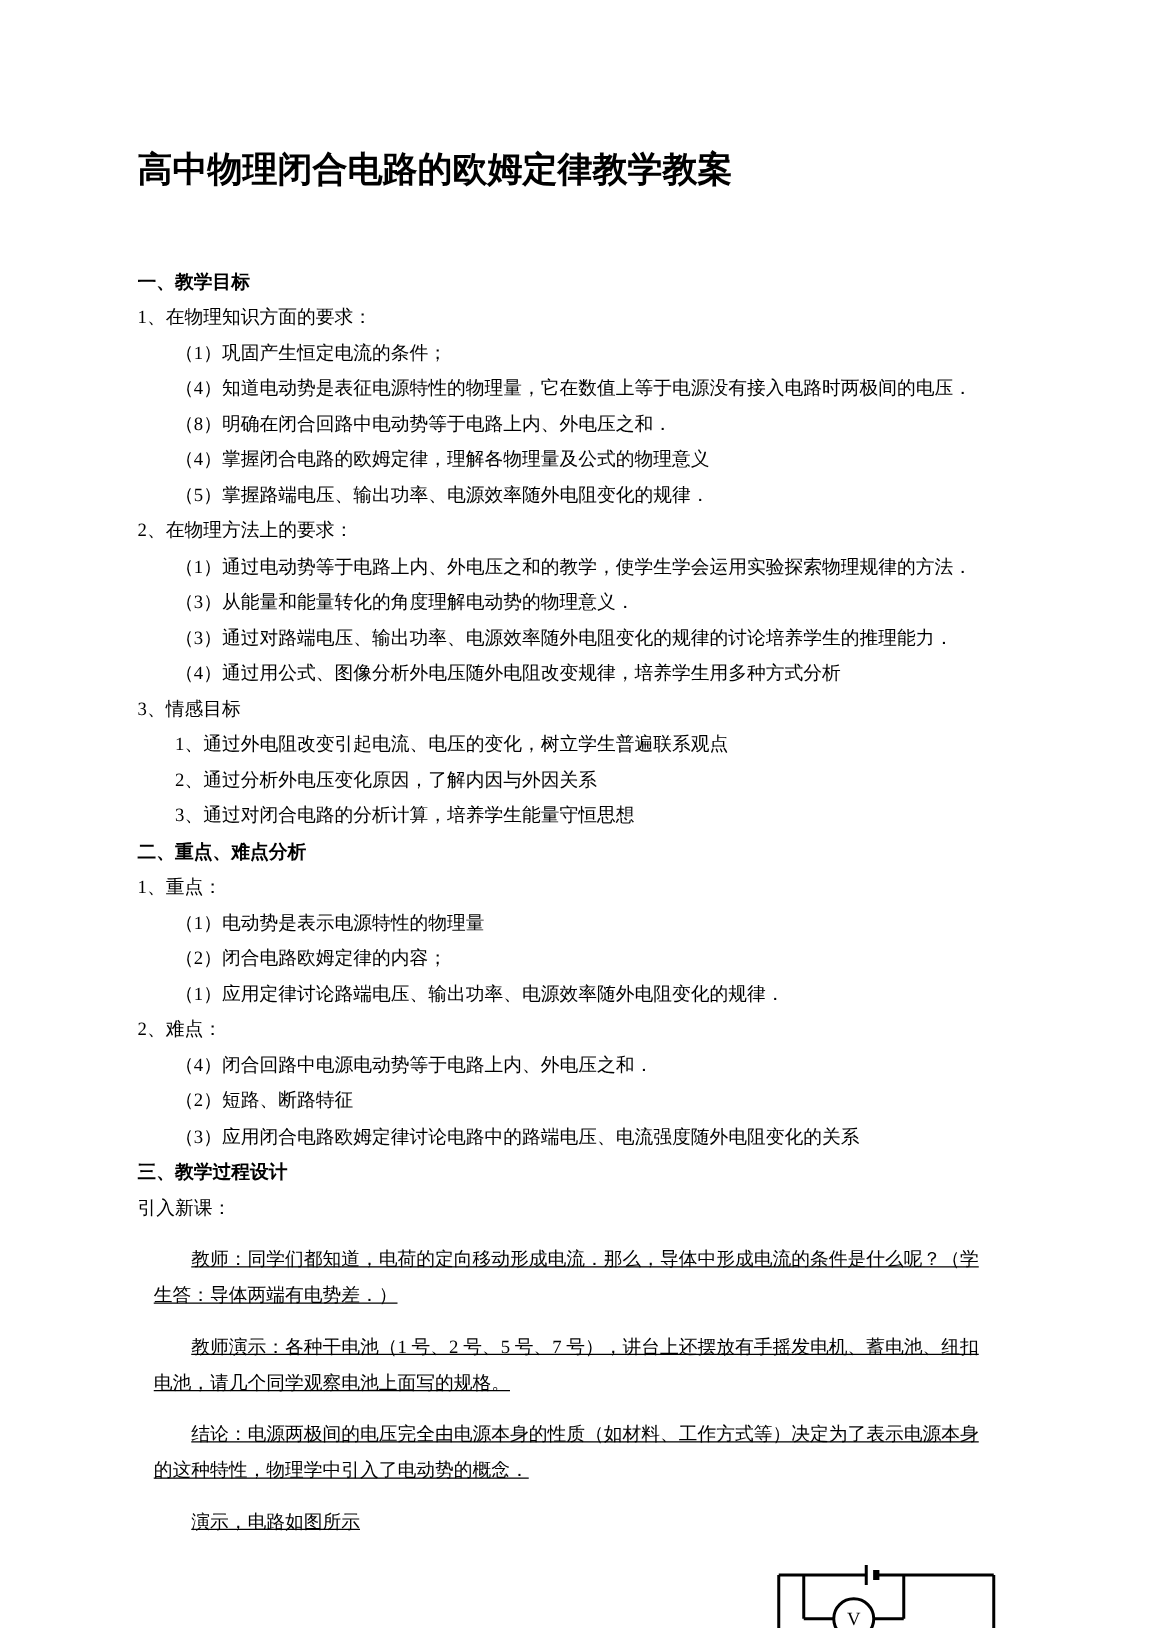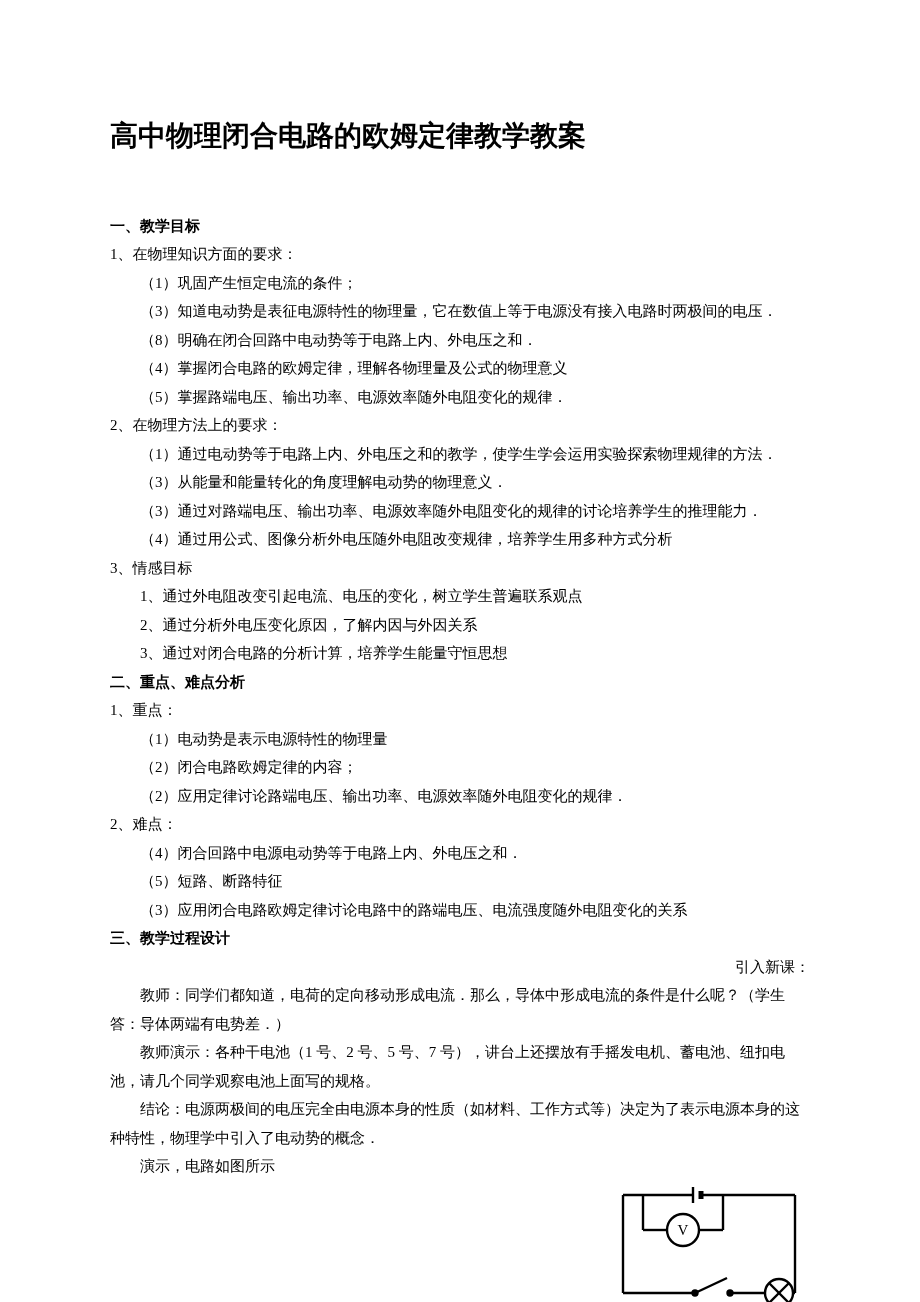--- a/index.html
+++ b/index.html
@@ -25,25 +25,25 @@
       margin: 0;
     }
     .level1 {
       margin: 0;
     }
     .level2 {
       margin: 0 0 0 2em;
     }
     .body-text {
       margin: 0;
-      text-align: right;
     }
     .indent {
       text-indent: 2em;
-      margin: 0;
+      margin: 13px;
+      text-decoration: underline;
     }
     .float-wrap {
       overflow: hidden;
     }
     .figure {
       float: right;
       width: 210px;
       margin: 4px 0 4px 16px;
       font-family: "SimHei", "黑体", sans-serif;
       text-align: center;
@@ -55,46 +55,46 @@
   </style>
 </head>
 <body>
 
 <h1 class="doc-title">高中物理闭合电路的欧姆定律教学教案</h1>
 
 <p class="section-heading">一、教学目标</p>
 
 <p class="level1">1、在物理知识方面的要求：</p>
 <p class="level2">（1）巩固产生恒定电流的条件；</p>
-<p class="level2">（3）知道电动势是表征电源特性的物理量，它在数值上等于电源没有接入电路时两极间的电压．</p>
+<p class="level2">（4）知道电动势是表征电源特性的物理量，它在数值上等于电源没有接入电路时两极间的电压．</p>
 <p class="level2">（8）明确在闭合回路中电动势等于电路上内、外电压之和．</p>
 <p class="level2">（4）掌握闭合电路的欧姆定律，理解各物理量及公式的物理意义</p>
 <p class="level2">（5）掌握路端电压、输出功率、电源效率随外电阻变化的规律．</p>
 
 <p class="level1">2、在物理方法上的要求：</p>
 <p class="level2">（1）通过电动势等于电路上内、外电压之和的教学，使学生学会运用实验探索物理规律的方法．</p>
 <p class="level2">（3）从能量和能量转化的角度理解电动势的物理意义．</p>
 <p class="level2">（3）通过对路端电压、输出功率、电源效率随外电阻变化的规律的讨论培养学生的推理能力．</p>
 <p class="level2">（4）通过用公式、图像分析外电压随外电阻改变规律，培养学生用多种方式分析</p>
 
 <p class="level1">3、情感目标</p>
 <p class="level2">1、通过外电阻改变引起电流、电压的变化，树立学生普遍联系观点</p>
 <p class="level2">2、通过分析外电压变化原因，了解内因与外因关系</p>
 <p class="level2">3、通过对闭合电路的分析计算，培养学生能量守恒思想</p>
 
 <p class="section-heading">二、重点、难点分析</p>
 
 <p class="level1">1、重点：</p>
 <p class="level2">（1）电动势是表示电源特性的物理量</p>
 <p class="level2">（2）闭合电路欧姆定律的内容；</p>
-<p class="level2">（2）应用定律讨论路端电压、输出功率、电源效率随外电阻变化的规律．</p>
+<p class="level2">（1）应用定律讨论路端电压、输出功率、电源效率随外电阻变化的规律．</p>
 
 <p class="level1">2、难点：</p>
 <p class="level2">（4）闭合回路中电源电动势等于电路上内、外电压之和．</p>
-<p class="level2">（5）短路、断路特征</p>
+<p class="level2">（2）短路、断路特征</p>
 <p class="level2">（3）应用闭合电路欧姆定律讨论电路中的路端电压、电流强度随外电阻变化的关系</p>
 
 <p class="section-heading">三、教学过程设计</p>
 <p class="body-text">引入新课：</p>
 <p class="indent">教师：同学们都知道，电荷的定向移动形成电流．那么，导体中形成电流的条件是什么呢？（学生答：导体两端有电势差．）</p>
 <p class="indent">教师演示：各种干电池（1 号、2 号、5 号、7 号），讲台上还摆放有手摇发电机、蓄电池、纽扣电池，请几个同学观察电池上面写的规格。</p>
 <p class="indent">结论：电源两极间的电压完全由电源本身的性质（如材料、工作方式等）决定为了表示电源本身的这种特性，物理学中引入了电动势的概念．</p>
 <p class="indent">演示，电路如图所示</p>
 
 <div class="float-wrap">

